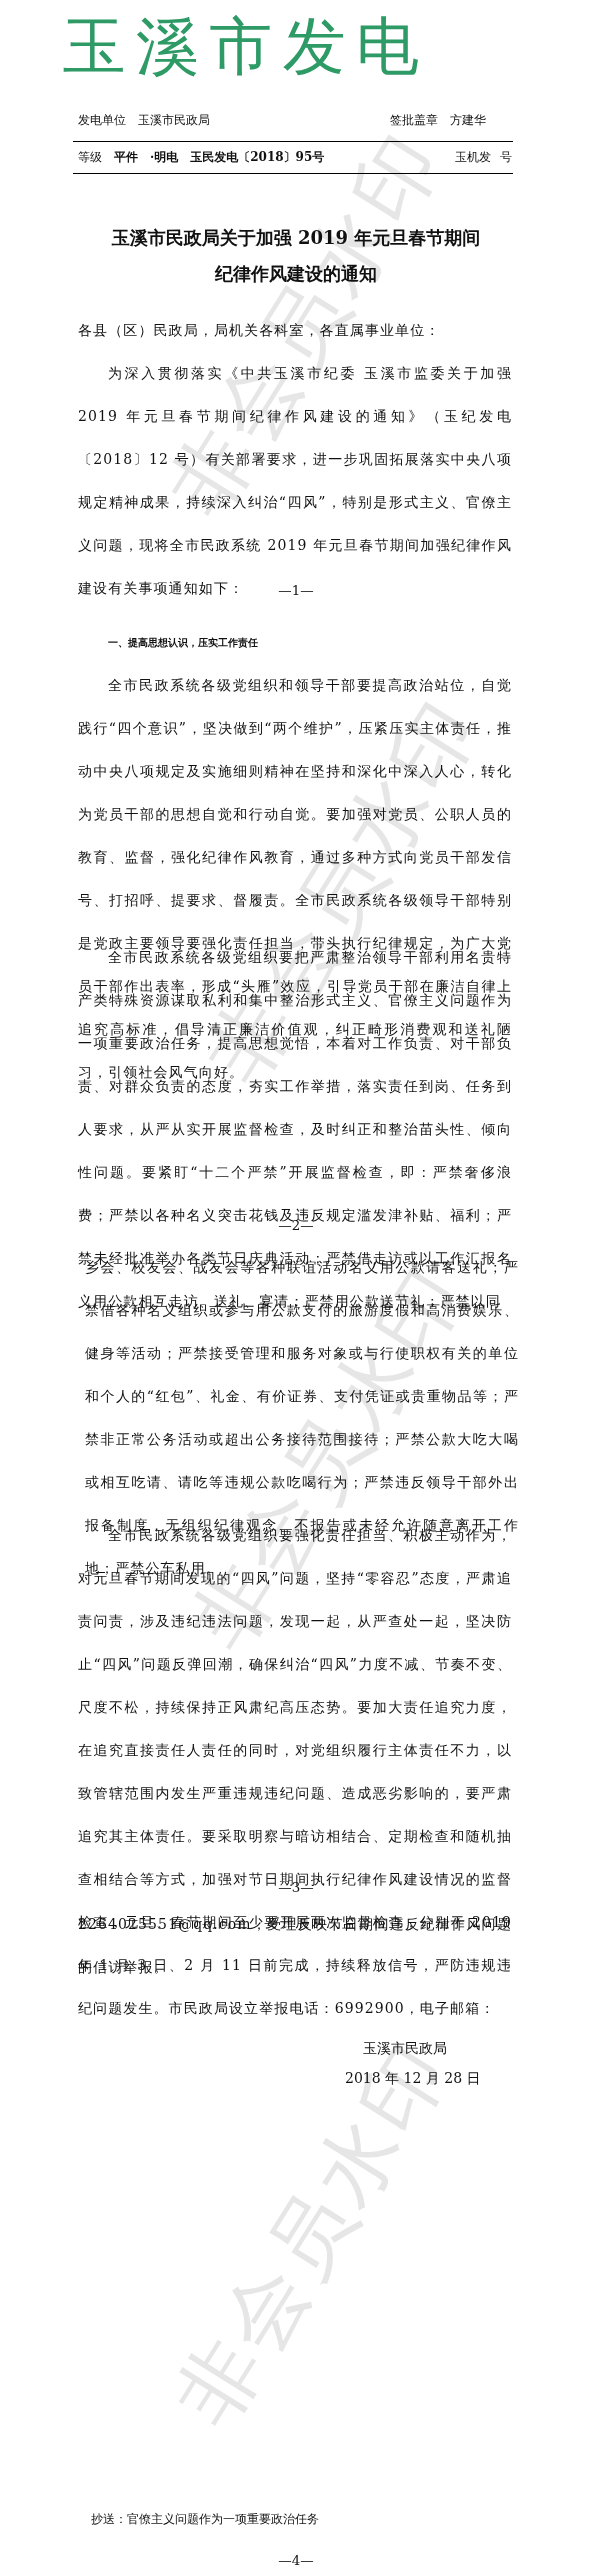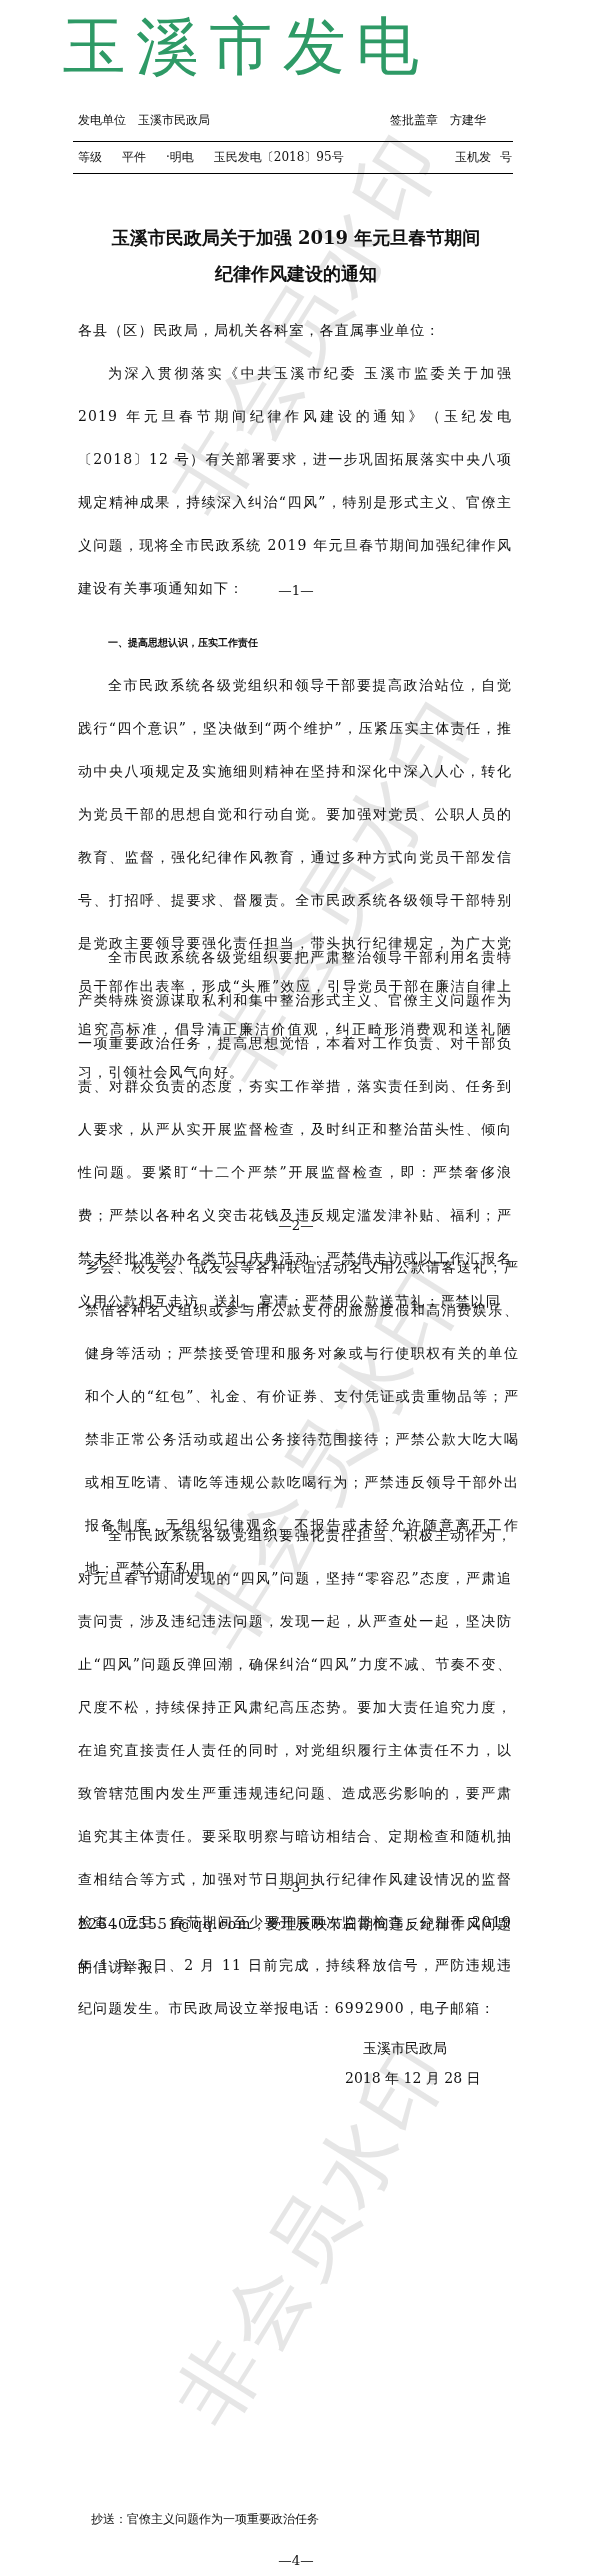--- a/index.html
+++ b/index.html
@@ -20,21 +20,21 @@
     font-size: 63px; letter-spacing: 10.4px;
     color: #2e9a66; line-height: 75px;
   }
 
   .meta-row {
     position: absolute; left: 78px; width: 434px;
     font-size: 12px; line-height: 16.4px;
     display: flex; justify-content: space-between; align-items: center;
   }
   .meta-row .left, .meta-row .right { display: flex; gap: 12px; align-items: baseline; }
-  .meta-row b { font-weight: normal; margin-left: 8px; }
+  .meta-row b { font-weight: bold; }
   .rule { position: absolute; left: 73px; width: 440px; height: 0; border-top: 1.1px solid #000; }
 
   .doc-title {
     position: absolute; left: 82px; width: 428px; top: 220px;
     text-align: center; font-weight: bold; font-size: 18px; line-height: 36px;
   }
 
   .para {
     position: absolute; left: 78px; width: 434px;
     font-size: 14px; line-height: 43px;

